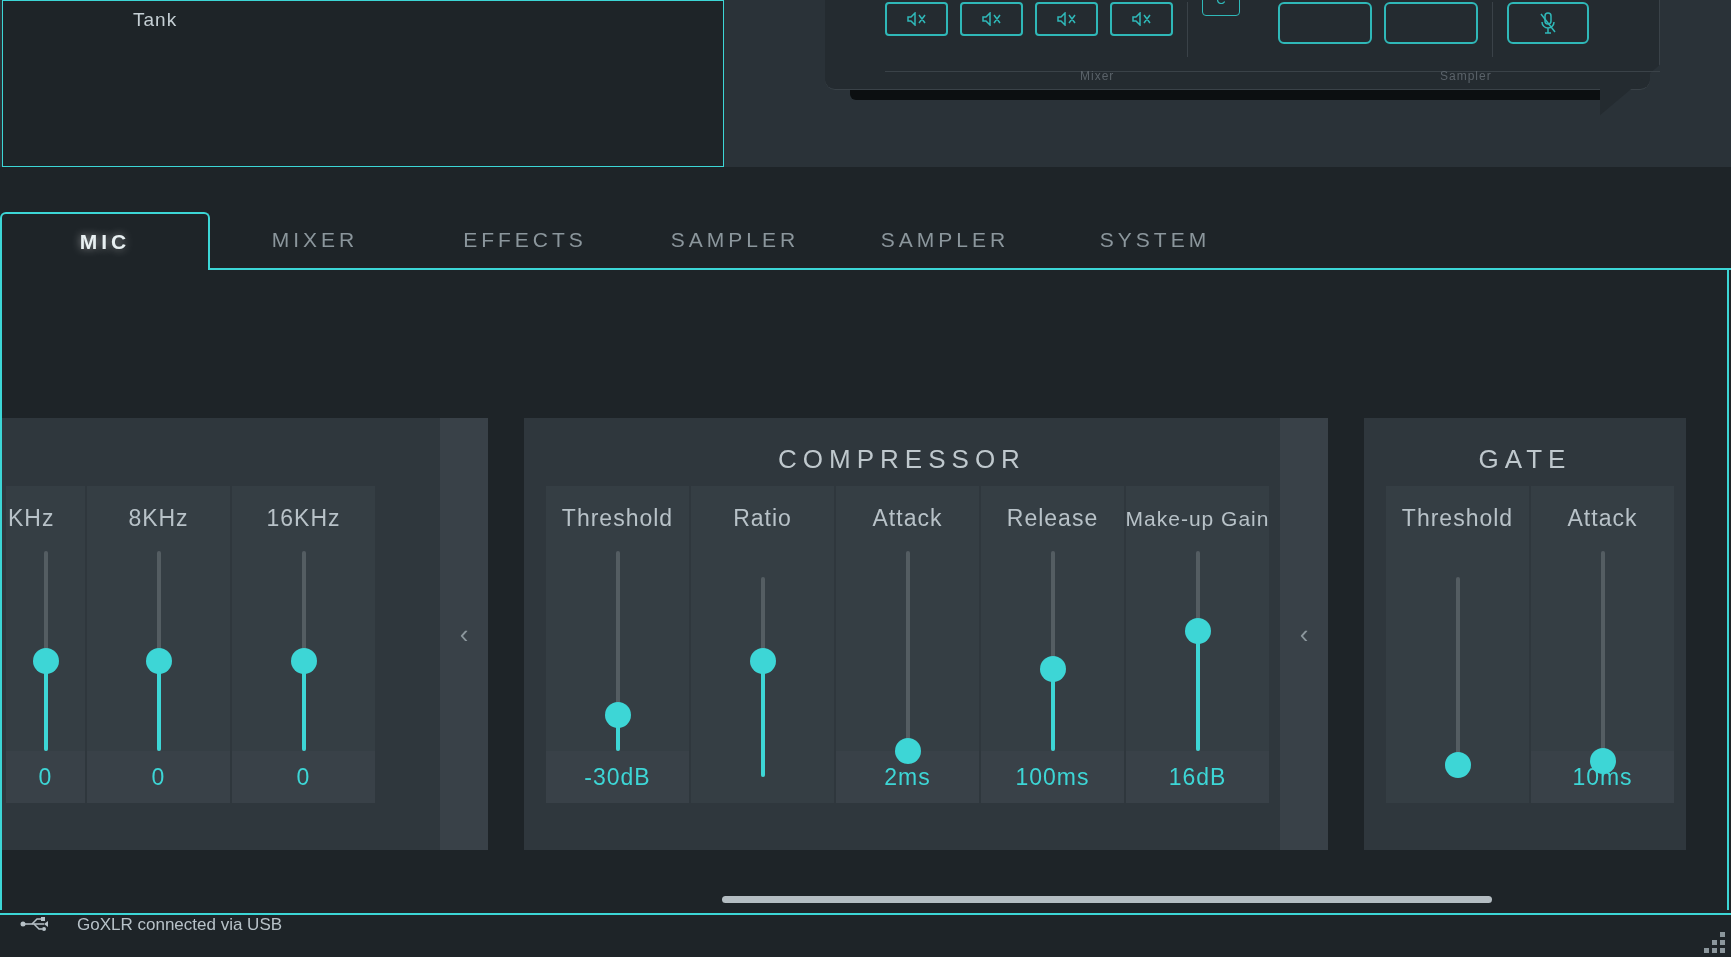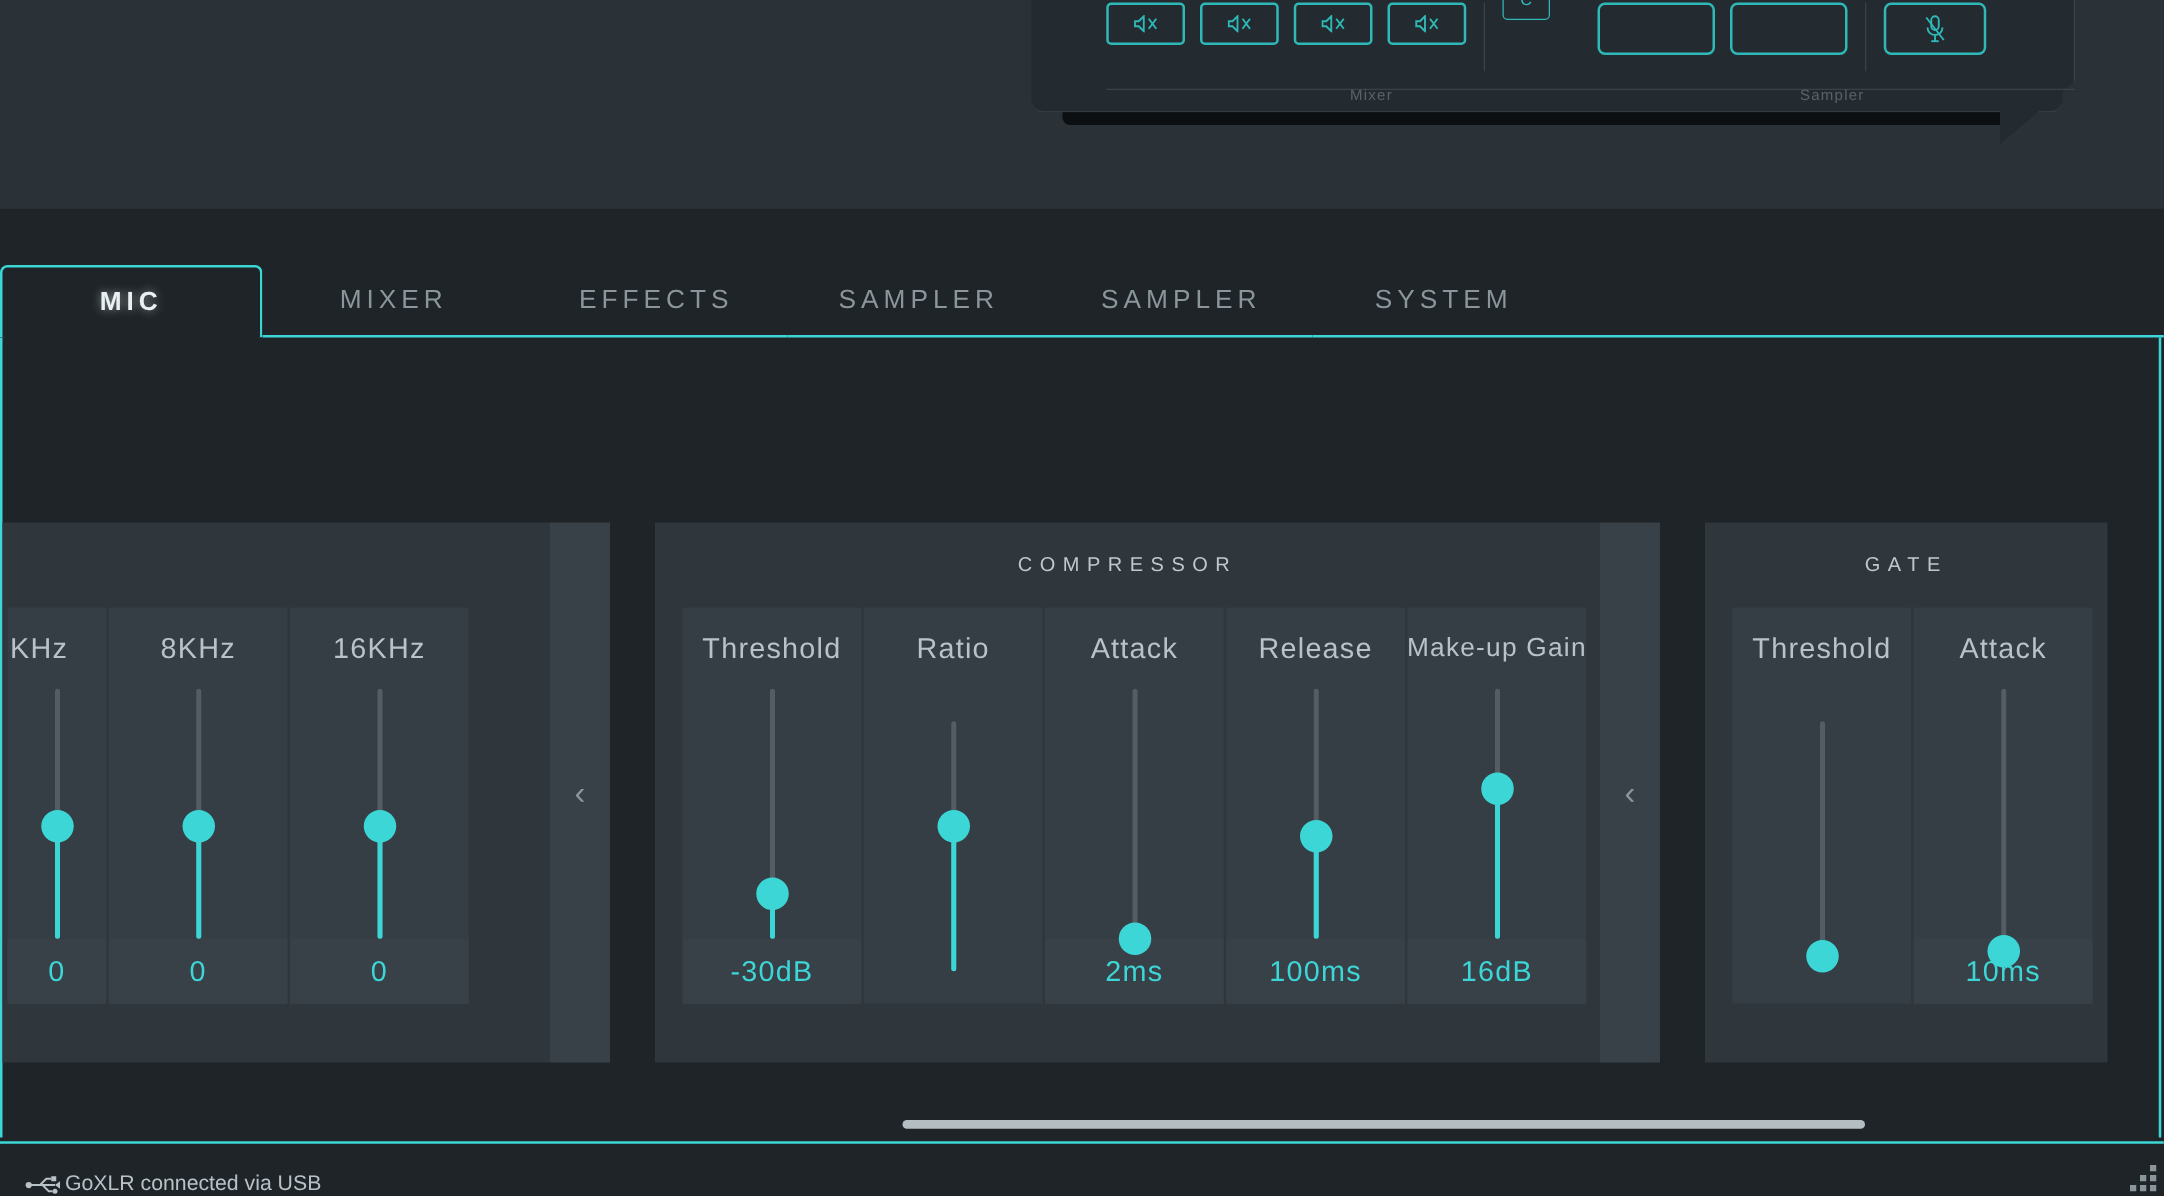--- a/index.html
+++ b/index.html
@@ -195,21 +195,21 @@
     display:flex;
     align-items:center;
     justify-content:center;
     color:#8b969c;
     font-size:26px;
     cursor:pointer;
   }
 
   .panel-title {
     text-align:center;
-    font-size:16px;
+    font-size:26px;
     letter-spacing:6px;
     color:#bfc8cd;
     padding-top:26px;
     height:68px;
   }
 
   .sliders {
     display:flex;
     gap:2px;
     padding: 0;
@@ -292,23 +292,23 @@
   }
 
   
   .statusbar {
     position:absolute;
     bottom:0; left:0;
     width:100%;
     height:44px;
     border-top:2px solid #3cd6d6;
     display:flex;
-    align-items:flex-end;
+    align-items:flex-start;
     padding-left:20px;
-    gap:6px;
+    gap:31px;
     color:#b8c2c8;
     font-size:17px;
   }
   .usb-icon {
     width:26px;
     height:18px;
     position:relative;
   }
   .grip {
     position:absolute;
@@ -322,20 +322,23 @@
     width:5px;height:5px;
     background:#8b969c;
   }
 
   svg { display:block; }
 </style>
 </head>
 <body>
 
 <div class="top-region">
+  <div class="profile-box">
+    <div class="profile-item">Tank</div>
+  </div>
 
   <div class="hw-panel">
     <div class="hw-base"></div>
     <div class="hw-face">
       <div class="hw-corner-r"></div>
       <div class="hw-inner">
         <div class="hw-sec">
           <div class="mute-btn">
             <svg width="20" height="14" viewBox="0 0 20 14">
                 <path d="M1 5h3l4-4v12l-4-4H1z M12 3l6 8 M18 3l-6 8" stroke="#2fb8b8" stroke-width="1.5" fill="none"></path>

